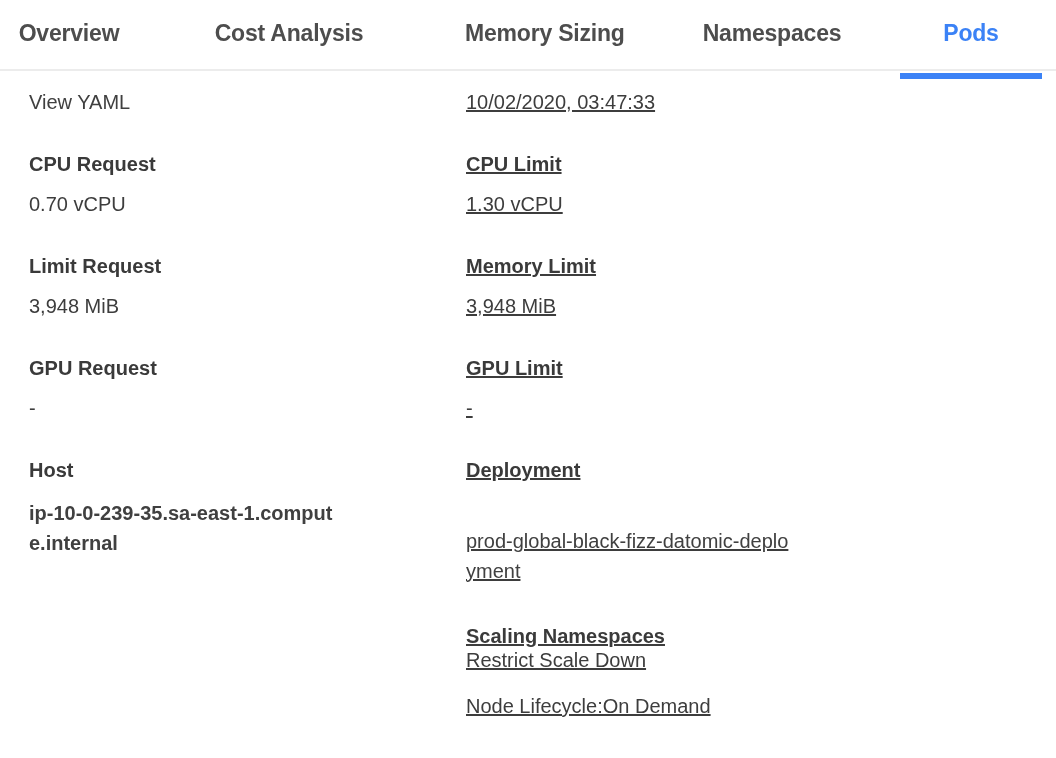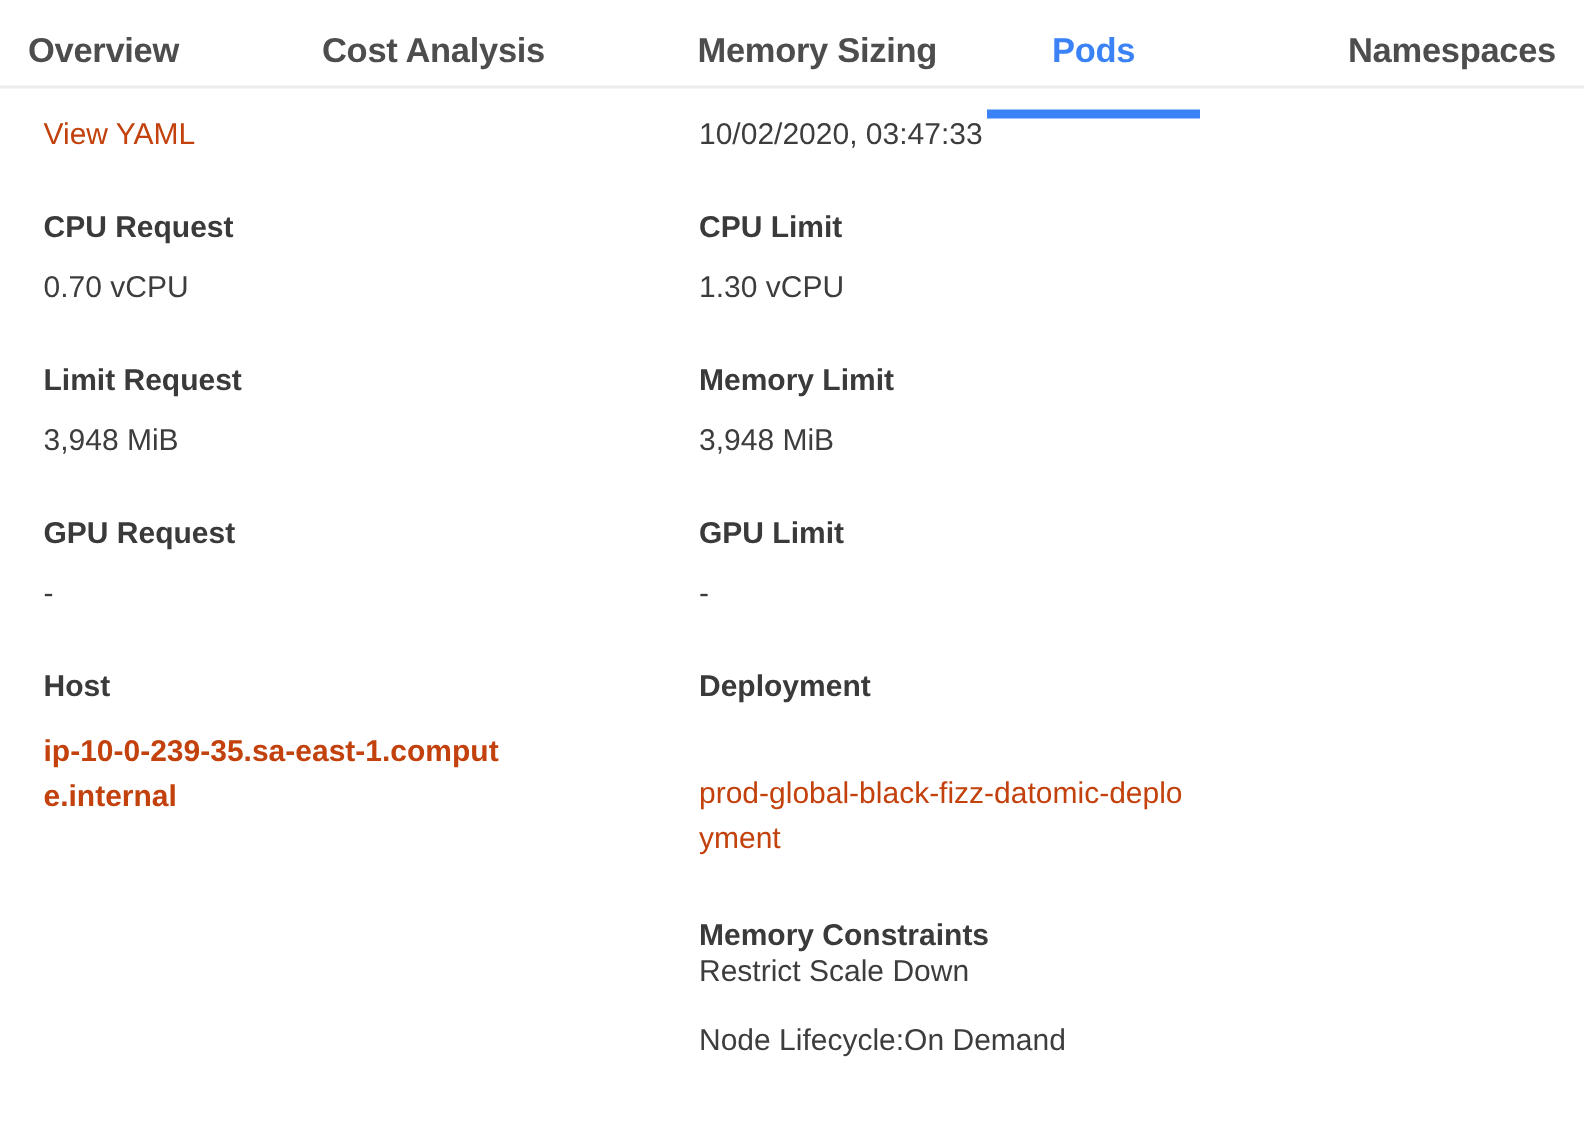--- a/index.html
+++ b/index.html
@@ -9,21 +9,21 @@
     background: #ffffff;
     font-family: "Liberation Sans", sans-serif;
     color: #3d3d3d;
     overflow: hidden;
   }
 
   
   .tabbar {
     position: relative;
     width: 1056px;
-    height: 59px;
+    height: 71px;
     border-bottom: 2px solid #ececec;
     display: flex;
     align-items: flex-start;
   }
   .tab {
     position: relative;
     height: 77px;
     padding-top: 20px;
     text-align: center;
     font-size: 23px;
@@ -49,26 +49,26 @@
   .t-pods        { margin-left: 54px; width: 142px; }
 
   
   .content {
     display: flex;
     padding: 19px 0 0 29px;
     font-size: 20px;
     line-height: 24px;
   }
   .col-left  { width: 437px; flex: 0 0 437px; }
-  .col-right { width: 560px; flex: 0 0 560px; }
+  .col-right { width: 560px; flex: 0 0 560px; text-decoration: underline; }
 
   .top-row { margin-bottom: 38px; }
 
   a.link {
-    color: #c2410c;
+    color: #404040;
     text-decoration: none;
     cursor: pointer;
   }
 
   .field { margin-bottom: 38px; }
   .field-label {
     font-weight: 700;
     color: #3a3a3a;
     margin-bottom: 16px;
   }
@@ -95,26 +95,26 @@
 <div class="tabbar">
   <div class="tab t-overview">
     <span>Overview</span>
   </div>
   <div class="tab t-cost">
     <span>Cost Analysis</span>
   </div>
   <div class="tab t-rightsizing">
     <span>Memory Sizing</span>
   </div>
+  <div class="tab t-namespaces">
+    <span>Namespaces</span>
+  </div>
   <div class="tab t-pods active">
     <span>Pods</span>
     <div class="tab-underline"></div>
-  </div>
-  <div class="tab t-namespaces">
-    <span>Namespaces</span>
   </div>
 </div>
 
 <div class="content">
 
   <div class="col-left">
     <div class="top-row">
       <a class="link">View YAML</a>
     </div>
 
@@ -156,19 +156,19 @@
       <div class="field-label">GPU Limit</div>
       <div class="field-value">-</div>
     </div>
 
     <div class="field">
       <div class="field-label">Deployment</div>
       <a class="link wrap-link deploy-link">prod-global-black-fizz-datomic-deployment</a>
     </div>
 
     <div>
-      <div class="scaling-label">Memory Constraints</div>
+      <div class="scaling-label">Scaling Namespaces</div>
       <div class="scaling-item-1">Restrict Scale Down</div>
       <div class="scaling-item-2">Node Lifecycle:On Demand</div>
     </div>
   </div>
 
 </div>
 
 </body></html>

